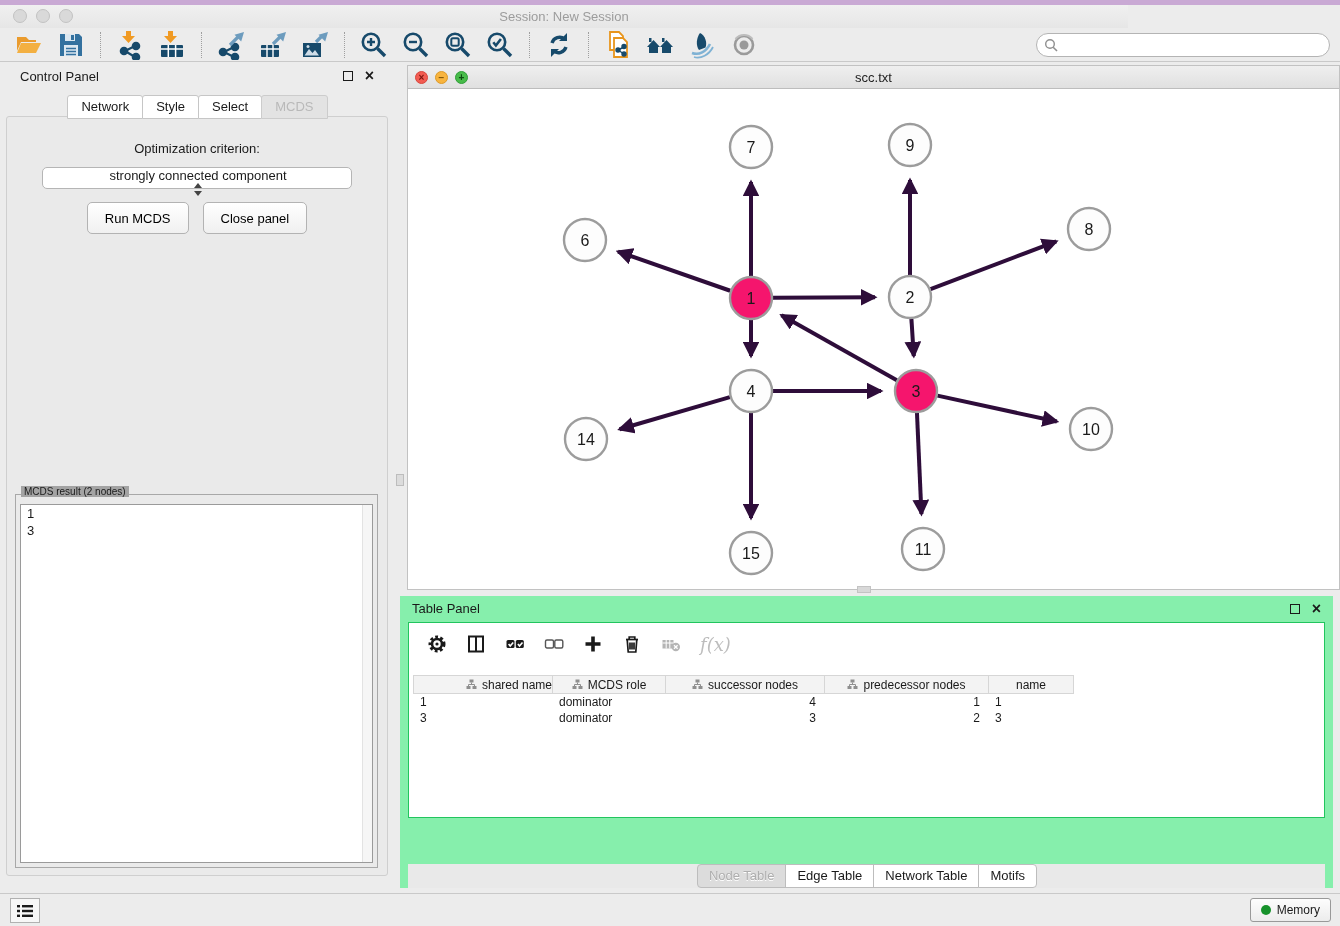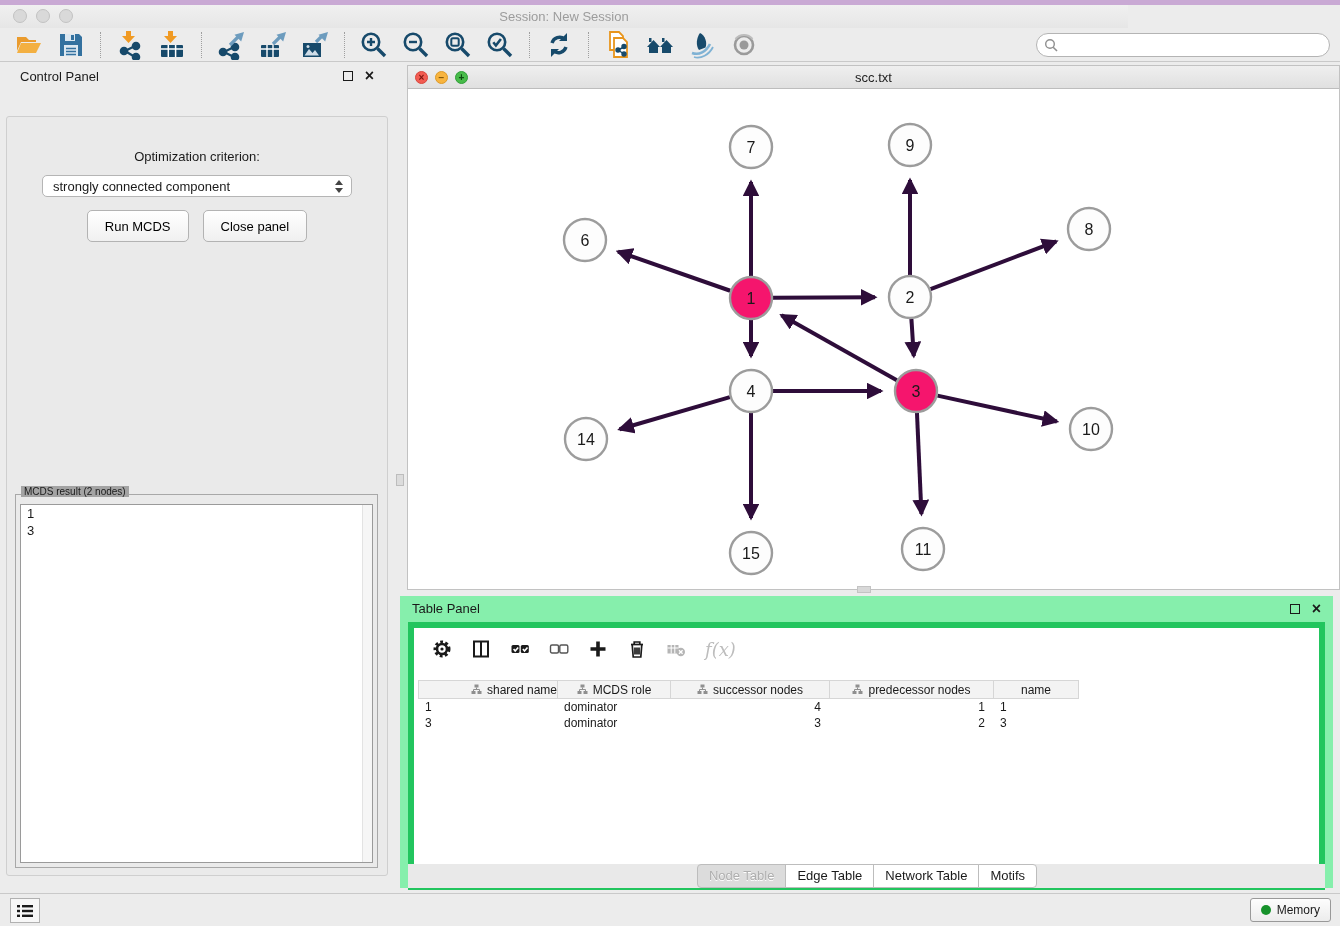--- a/index.html
+++ b/index.html
@@ -33,23 +33,23 @@
   .cp-header { height:26px; display:flex; align-items:center; padding:0 20px; }
   .panel-title { flex:1; font-size:13px; color:#1a1a1a; }
   .float-glyph { width:10px; height:10px; border:1.6px solid #1a1a1a; display:inline-block; margin-right:12px; }
   .close-glyph { font-size:16px; font-weight:bold; color:#1a1a1a; line-height:10px; }
   .cp-tabs { position:absolute; top:32px; left:0; right:0; display:flex; justify-content:center; z-index:2; }
   .cp-tab { padding:3px 13px 4px; background:#fff; border:1px solid #c6c6c6; margin-right:-1px;
             font-size:13px; border-radius:3px 3px 0 0; }
   .cp-tab.active { background:#e3e3e3; color:#b9b9b9; border-color:#cccccc; }
   .cp-box { position:absolute; left:6px; right:6px; top:53px; bottom:4px;
             background:#eaeaea; border:1px solid #cfcfcf; border-radius:3px; }
-  .opt-label { margin-top:32px; text-align:center; font-size:13px; }
+  .opt-label { margin-top:24px; text-align:center; font-size:13px; }
   .select-box { width:310px; height:22px; margin:11px auto 0; background:#fff; border:1px solid #b5b5b5;
-                border-radius:5px; display:flex; align-items:center; padding:0 8px 0 10px; position:relative; }
+                border-radius:5px; display:flex; align-items:center; padding:0 8px 0 10px; position:relative;flex-direction:column; }
   .select-value { flex:1; font-size:13px; }
   .stepper { display:flex; flex-direction:column; gap:3px; align-items:center; }
   .tri-up { width:0; height:0; border-left:4px solid transparent; border-right:4px solid transparent; border-bottom:5px solid #444; }
   .tri-down { width:0; height:0; border-left:4px solid transparent; border-right:4px solid transparent; border-top:5px solid #444; }
   .btn-row { margin-top:13px; display:flex; justify-content:center; gap:14px; }
   .mac-btn { height:32px; padding:0 17px; border:1px solid #b3b3b3; border-radius:5px;
              background:linear-gradient(#ffffff,#f0f0f0); font-size:13px; font-family:inherit; }
   .result-group { position:absolute; left:8px; right:9px; top:377px; bottom:7px;
                   border:1px solid #a8a8a8; background:#eaeaea; }
   .result-legend { position:absolute; top:-9px; left:5px; background:#a3a3a3; padding:0 3px; font-size:10px; }
@@ -73,21 +73,21 @@
   .dot-red { background:#f25c52; border:1px solid #d8463c; color:#7e1510; }
   .dot-yellow { background:#f8b43e; border:1px solid #dd9a28; color:#7e5408; }
   .dot-green { background:#47bb49; border:1px solid #2f9e38; color:#0c4c10; }
   .nw-title { position:absolute; left:0; right:0; top:4px; text-align:center; font-size:13px; color:#222; }
   #graph-svg { position:absolute; left:0; top:23px; }
   .graph-node-label { font-size:16px; fill:#1a1a1a; }
 
   
   .table-panel { position:absolute; left:400px; top:596px; width:933px; height:292px; background:#86efac; }
   .tp-header { height:25px; display:flex; align-items:center; padding:0 12px; }
-  .tp-box { position:absolute; left:8px; right:8px; top:26px; height:268px; background:#fff; border:6px solid #22c55e; }
+  .tp-box { position:absolute; left:8px; right:8px; top:26px; height:196px; background:#fff; border:1px solid #22c55e; }
   .tp-toolbar { height:42px; display:flex; align-items:center; gap:19px; padding-left:18px; }
   .tbicon { width:20px; height:20px; flex:0 0 auto; }
   .fx { font-family:"DejaVu Serif", serif; font-style:italic; font-size:18px; color:#bdbdbd; }
   .tp-table { position:absolute; left:4px; top:52px; }
   .tp-thead { display:flex; height:19px; background:#f3f3f3; border:1px solid #d6d6d6; }
   .th { display:flex; align-items:center; justify-content:center; gap:5px; border-right:1px solid #d6d6d6;
         font-size:12px; color:#1a1a1a; height:100%; }
   .th:last-child { border-right:none; }
   .tp-row { display:flex; height:16px; }
   .td { font-size:12px; padding:1px 8px 0 7px; white-space:nowrap; overflow:hidden; }
@@ -285,20 +285,26 @@
       <input class="search-input" placeholder="" style="">
     </div>
   </div>
 
   <div class="control-panel">
     <div class="cp-header">
       <span class="panel-title">Control Panel</span>
       <span class="float-glyph"></span>
       <span class="close-glyph">×</span>
     </div>
+    <div class="cp-tabs" id="cp-tabs">
+        <span class="cp-tab">Network</span>
+        <span class="cp-tab">Style</span>
+        <span class="cp-tab">Select</span>
+        <span class="cp-tab active">MCDS</span>
+      </div>
     <div class="cp-box">
       <div class="opt-label">Optimization criterion:</div>
       <div class="select-box">
         <span class="select-value">strongly connected component</span>
         <span class="stepper">
           <span class="tri-up"></span>
             <span class="tri-down"></span>
         </span>
       </div>
       <div class="btn-row">

